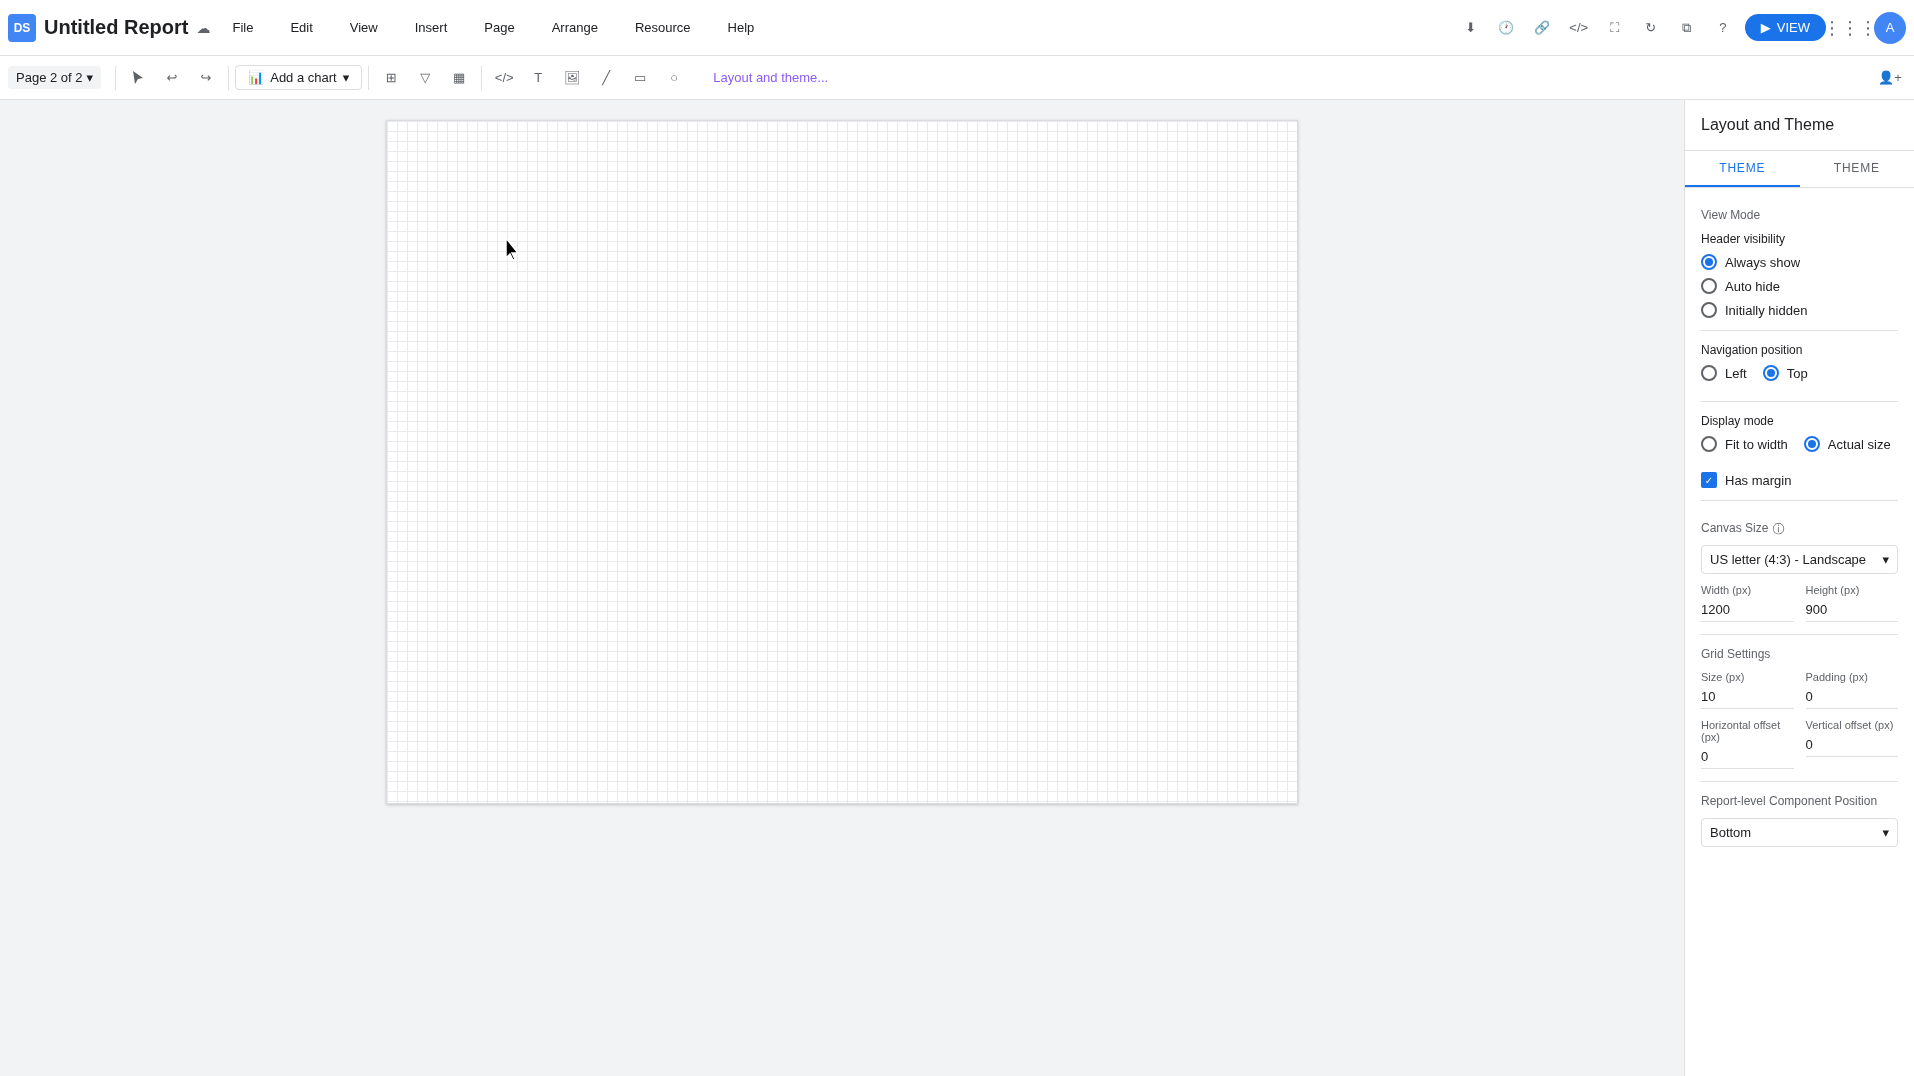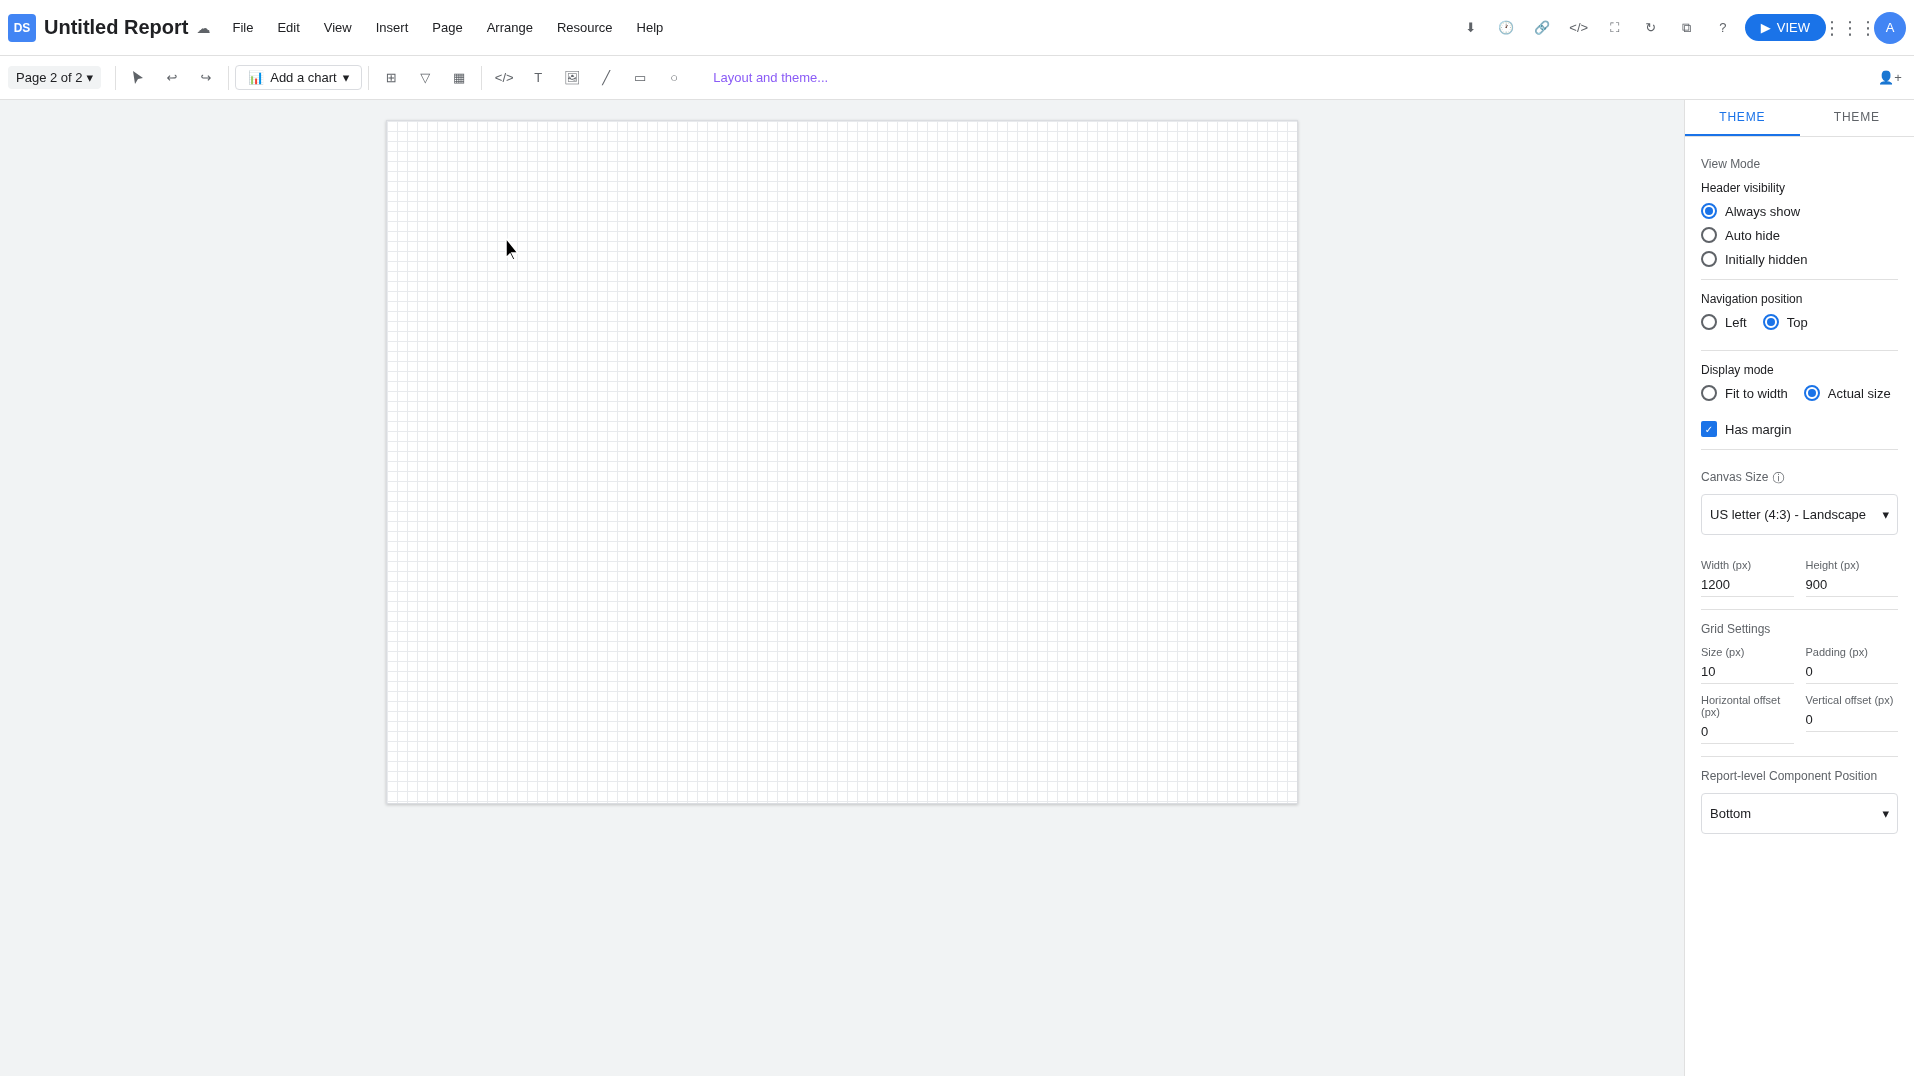--- a/index.html
+++ b/index.html
@@ -3,21 +3,21 @@
   <meta charset="utf-8">
   <style>
     * { box-sizing: border-box; margin: 0; padding: 0; }
     body { font-family: 'Google Sans', Arial, sans-serif; font-size: 13px; background: #f1f3f4; color: #202124; overflow: hidden; width: 1914px; height: 1076px; }
 
     
     #top-bar { display: flex; align-items: center; height: 56px; background: #fff; padding: 0 8px; border-bottom: 1px solid #e0e0e0; gap: 4px; }
     #app-icon { width: 28px; height: 28px; background: #4285f4; border-radius: 4px; display: flex; align-items: center; justify-content: center; color: #fff; font-size: 12px; font-weight: bold; flex-shrink: 0; }
     #doc-title { font-size: 20px; color: #202124; font-weight: 700; margin-left: 4px; }
     #cloud-icon { margin-left: 4px; color: #5f6368; font-size: 14px; }
-    #menu-bar { display: flex; gap: 4px; margin-left: 8px; }
+    #menu-bar { display: flex; gap: 17px; margin-left: 8px; }
     .menu-item { padding: 4px 10px; font-size: 13px; color: #202124; cursor: pointer; border-radius: 4px; }
     #top-right { margin-left: auto; display: flex; align-items: center; gap: 8px; }
     #view-btn { background: #1a73e8; color: #fff; border: none; border-radius: 20px; padding: 6px 16px; font-size: 13px; font-weight: 500; cursor: pointer; display: flex; align-items: center; gap: 6px; }
     #apps-icon, #account-icon { width: 32px; height: 32px; border-radius: 50%; display: flex; align-items: center; justify-content: center; cursor: pointer; }
     #apps-icon { color: #5f6368; font-size: 18px; }
     #account-icon { background: #4285f4; color: #fff; font-size: 13px; font-weight: 500; }
     .icon-btn { width: 28px; height: 28px; display: flex; align-items: center; justify-content: center; color: #5f6368; cursor: pointer; border-radius: 4px; }
 
     
     #toolbar { display: flex; align-items: center; height: 44px; background: #fff; border-bottom: 1px solid #e0e0e0; padding: 0 8px; gap: 2px; }
@@ -52,21 +52,21 @@
     .radio-btn.selected::after { content: ''; width: 8px; height: 8px; border-radius: 50%; background: #1a73e8; }
     .radio-label { font-size: 13px; color: #202124; }
     .radio-group-horiz { display: flex; gap: 16px; }
     .checkbox-row { display: flex; align-items: center; gap: 8px; margin-bottom: 8px; }
     .checkbox { width: 16px; height: 16px; border-radius: 2px; background: #1a73e8; display: flex; align-items: center; justify-content: center; cursor: pointer; flex-shrink: 0; }
     .checkbox::after { content: '✓'; color: #fff; font-size: 10px; }
     .field-row { display: flex; gap: 12px; margin-bottom: 10px; }
     .field-group { flex: 1; }
     .field-label { font-size: 11px; color: #5f6368; margin-bottom: 2px; }
     .field-value { font-size: 13px; color: #202124; padding: 4px 0; border-bottom: 1px solid #e0e0e0; }
-    .select-field { width: 100%; border: 1px solid #dadce0; border-radius: 4px; padding: 12px 8px; font-size: 13px; color: #202124; display: flex; align-items: center; justify-content: space-between; cursor: pointer; margin-bottom: 24px; }
+    .select-field { width: 100%; border: 1px solid #dadce0; border-radius: 4px; padding: 6px 8px; font-size: 13px; color: #202124; display: flex; align-items: center; justify-content: space-between; cursor: pointer; margin-bottom: 10px; }
     .divider { height: 1px; background: #e0e0e0; margin: 12px 0; }
     #canvas-size-header { display: flex; align-items: center; gap: 4px; }
   </style>
 </head>
 <body>
 
 <div id="top-bar">
   <div id="app-icon">DS</div>
   <span id="doc-title">Untitled Report</span>
   <span id="cloud-icon">☁</span>
@@ -138,20 +138,21 @@
     <div id="page-canvas">
       <div id="cursor">
         <svg width="22" height="26" viewBox="0 0 22 26">
           <path d="M4 2 L4 22 L8 18 L11 24 L13 23 L10 17 L16 17 Z" fill="#000" stroke="#fff" stroke-width="1.5"></path>
         </svg>
       </div>
     </div>
   </div>
 
   <div id="right-panel">
+    <div id="panel-header">Layout and Theme</div>
     <div id="panel-tabs">
       <div class="panel-tab active">THEME</div>
       <div class="panel-tab">THEME</div>
     </div>
     <div id="panel-content">
 
       <div class="section-label">View Mode</div>
 
       <div class="sub-section">
         <div class="sub-label">Header visibility</div>

